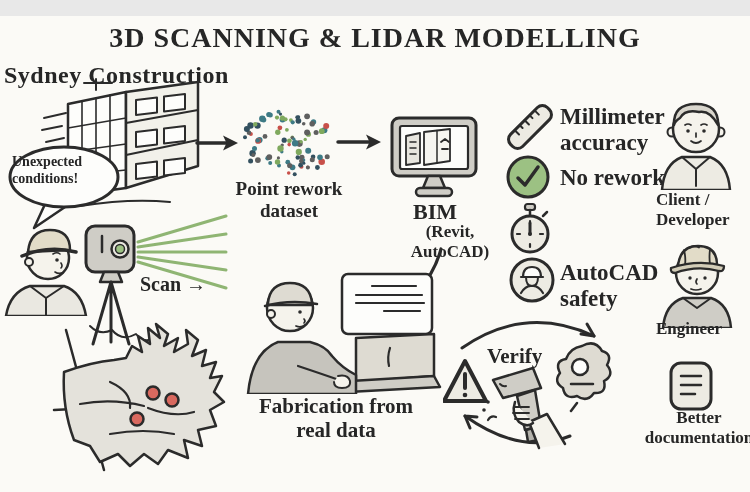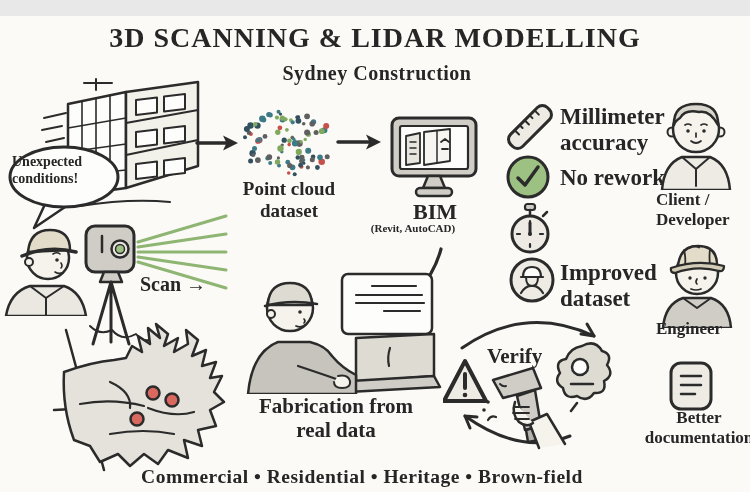--- a/index.html
+++ b/index.html
@@ -7,22 +7,22 @@
     position:relative;width:750px;height:492px;margin:16px auto;overflow:hidden;
     background:var(--bg,#fbfaf6);color:#262626;
     font-family:Liberation Serif, serif;
   }
   .abs{position:absolute;}
   .title{
     position:absolute;left:0;right:0;top:6px;text-align:center;
     font-size:28px;font-weight:700;letter-spacing:1px;color:#262626;
   }
   .subtitle{
-    position:absolute;left:4px;right:0;top:46px;text-align:center;
-    font-size:20px;font-weight:600;letter-spacing:.5px;
+    position:absolute;left:4px;right:0;top:46px;
+    font-size:24px;font-weight:600;letter-spacing:.5px;
   }
   .lbl{position:absolute;font-weight:600;line-height:1.15;color:#262626;}
   .ctr{text-align:center;}
   .speech-text{
     position:absolute;left:12px;top:138px;width:104px;
     font-size:14px;font-weight:700;line-height:1.2;
   }
   .benefit-label{position:absolute;left:560px;width:108px;font-size:23px;font-weight:600;line-height:1.15;}
   .stake-label{position:absolute;font-size:17px;font-weight:600;line-height:1.18;}
   .footer{
@@ -178,40 +178,40 @@
         <circle cx="64.7" cy="51.1" r="2.1" fill="#5f5f5f"></circle>
         <circle cx="70.1" cy="10.3" r="2.9" fill="#5f5f5f"></circle>
         <circle cx="75.2" cy="17.8" r="2.8" fill="#5f5f5f"></circle>
         <circle cx="40.5" cy="56.0" r="2.7" fill="#7fa95e"></circle>
         <circle cx="52.7" cy="59.5" r="2.6" fill="#5f5f5f"></circle>
         <circle cx="16.3" cy="49.0" r="1.9" fill="#5f5f5f"></circle>
         <circle cx="20.7" cy="34.4" r="2.2" fill="#3d7a85"></circle>
         <circle cx="75.3" cy="53.8" r="2.5" fill="#5f5f5f"></circle>
       </g>
   </svg>
-  <div class="lbl ctr" style="left:230px;top:162px;width:118px;font-size:19px">Point cloud dataset</div>
+  <div class="lbl ctr" style="left:230px;top:162px;width:118px;font-size:19px">Point rework dataset</div>
 
   <svg class="abs" style="left:336px;top:117px" width="46" height="18" viewBox="0 0 46 18">
     <path d="M2,9 H33" class="nf ink" stroke-width="3.5"></path>
     <polygon points="45,9 30,1.5 33.5,9 30,16.5" class="fink"></polygon>
   </svg>
 
   <svg class="abs" style="left:390px;top:100px" width="90" height="88" viewBox="0 0 90 88">
     <rect x="2" y="2" width="84" height="58" rx="7" class="fg ink" stroke-width="3"></rect>
     <rect x="10" y="10" width="68" height="43" rx="2" class="fw ink" stroke-width="2.2"></rect>
     <polygon points="16,20 30,17 30,47 16,49" fill="#e7e5de" class="ink" stroke-width="1.8"></polygon>
     <path d="M20,26 h6 M20,32 h6 M20,38 h6" class="nf ink" stroke-width="1.5"></path>
     <polygon points="34,16 60,13 60,45 34,49" fill="#f6f5f0" class="ink" stroke-width="1.8"></polygon>
     <path d="M47,14.5 V47" class="nf ink" stroke-width="1.5"></path>
     <path d="M51,26 l4,-3 l4,3 M52,33 h6" class="nf ink" stroke-width="1.8"></path>
     <polygon points="38,60 50,60 55,72 33,72" class="fg ink" stroke-width="2.5"></polygon>
     <rect x="26" y="72" width="36" height="8" rx="4" class="fg ink" stroke-width="2.5"></rect>
   </svg>
   <div class="lbl ctr" style="left:392px;top:183px;width:86px;font-size:22px">BIM</div>
-  <div class="lbl ctr" style="left:356px;top:206px;width:114px;font-size:11px;font-weight:700">(Revit, AutoCAD)</div>
+  <div class="lbl ctr" style="left:393px;top:206px;width:114px;font-size:17px;font-weight:700">(Revit, AutoCAD)</div>
 
   <svg class="abs" style="left:405px;top:230px" width="50" height="54" viewBox="0 0 50 54">
     <path d="M36,3 Q30,26 12,47" class="nf ink" stroke-width="3.2"></path>
     <path d="M12,47 L24,44 M12,47 L17,35" class="nf ink" stroke-width="3.2"></path>
   </svg>
 
   <svg class="abs" style="left:504px;top:84px" width="52" height="54" viewBox="0 0 52 54">
     <g transform="rotate(45 26 27)">
       <rect x="17.5" y="1" width="17" height="52" rx="7" class="fl ink" stroke-width="3"></rect>
       <path d="M17.5,12 h6 M17.5,19 h4 M17.5,26 h6 M17.5,33 h4 M17.5,40 h6" class="nf ink" stroke-width="2"></path>
@@ -234,21 +234,21 @@
     <circle cx="24" cy="32" r="2" class="fink"></circle>
   </svg>
 
   <svg class="abs" style="left:508px;top:240px" width="48" height="48" viewBox="0 0 48 48">
     <circle cx="24" cy="24" r="21" class="fl ink" stroke-width="3"></circle>
     <path d="M15,21 Q15,11 24,11 Q33,11 33,21" class="fw ink" stroke-width="2.2"></path>
     <path d="M13,21 H35" class="nf ink" stroke-width="2.2"></path>
     <path d="M18,21 Q18,30 24,30 Q30,30 30,21" class="nf ink" stroke-width="2"></path>
     <path d="M13,37 Q18,29 24,30 Q30,29 35,37" class="nf ink" stroke-width="2.2"></path>
   </svg>
-  <div class="benefit-label" style="top:244px">Improved dataset</div>
+  <div class="benefit-label" style="top:244px">AutoCAD safety</div>
 
   <svg class="abs" style="left:655px;top:80px" width="82" height="94" viewBox="0 0 82 94">
     <path d="M7,94 Q9,68 27,61 L55,61 Q73,68 75,94 Z" class="fl ink" stroke-width="2.5"></path>
     <path d="M27,61 L41,73 M55,61 L41,73 M41,73 V90" class="nf ink" stroke-width="2"></path>
     <circle cx="17" cy="36" r="4.5" class="fs ink" stroke-width="2"></circle>
     <circle cx="65" cy="36" r="4.5" class="fs ink" stroke-width="2"></circle>
     <circle cx="41" cy="33" r="23" class="fs ink" stroke-width="2.5"></circle>
     <path d="M19,29 Q18,8 41,8 Q64,8 63,29 Q55,14 44,16 Q30,13 25,22 Q20,25 19,29 Z" fill="#d9d6cd" class="ink" stroke-width="2.5"></path>
     <circle cx="33" cy="35" r="1.8" class="fink"></circle>
       <circle cx="49" cy="35" r="1.8" class="fink"></circle>
@@ -325,15 +325,14 @@
   <svg class="abs" style="left:52px;top:296px" width="196" height="162" viewBox="0 0 196 162">
     <path d="M14,18 L52,158 M2,98 L78,94" class="nf ink" stroke-width="2.5"></path>
     <path d="M38,14 q10,10 22,4 q10,12 24,4 q8,10 18,4" class="nf ink" stroke-width="2"></path>
     <path d="M12,60 Q40,50 62,48 L74,46 L80,34 L90,40 L86,24 L98,32 L96,16 L108,26 L104,12 L116,22 L112,34 L126,26 L122,40 L136,32 L134,18 L146,28 L140,44 L154,38 L150,54 L164,50 L158,66 L170,64 L162,80 L172,90 L158,98 L164,114 L146,118 L150,134 L132,128 L136,146 L116,138 L106,152 L92,142 L78,154 L66,142 L48,150 L38,134 L22,128 Q10,96 12,60 Z" fill="#e4e2db" class="ink" stroke-width="2.5"></path>
     <path d="M58,70 Q80,80 78,96 M28,92 Q60,86 92,94 M96,96 Q122,106 142,100 M58,122 Q92,116 122,122" class="nf ink" stroke-width="2.2"></path>
     <circle cx="101" cy="81" r="6.5" class="fred ink" stroke-width="2.5"></circle>
     <circle cx="120" cy="88" r="6.5" class="fred ink" stroke-width="2.5"></circle>
     <circle cx="85" cy="107" r="6.5" class="fred ink" stroke-width="2.5"></circle>
   </svg>
 
-  <div class="footer">Commercial • Residential • Heritage • Brown-field</div>
 
 </div>
 
 </body></html>

